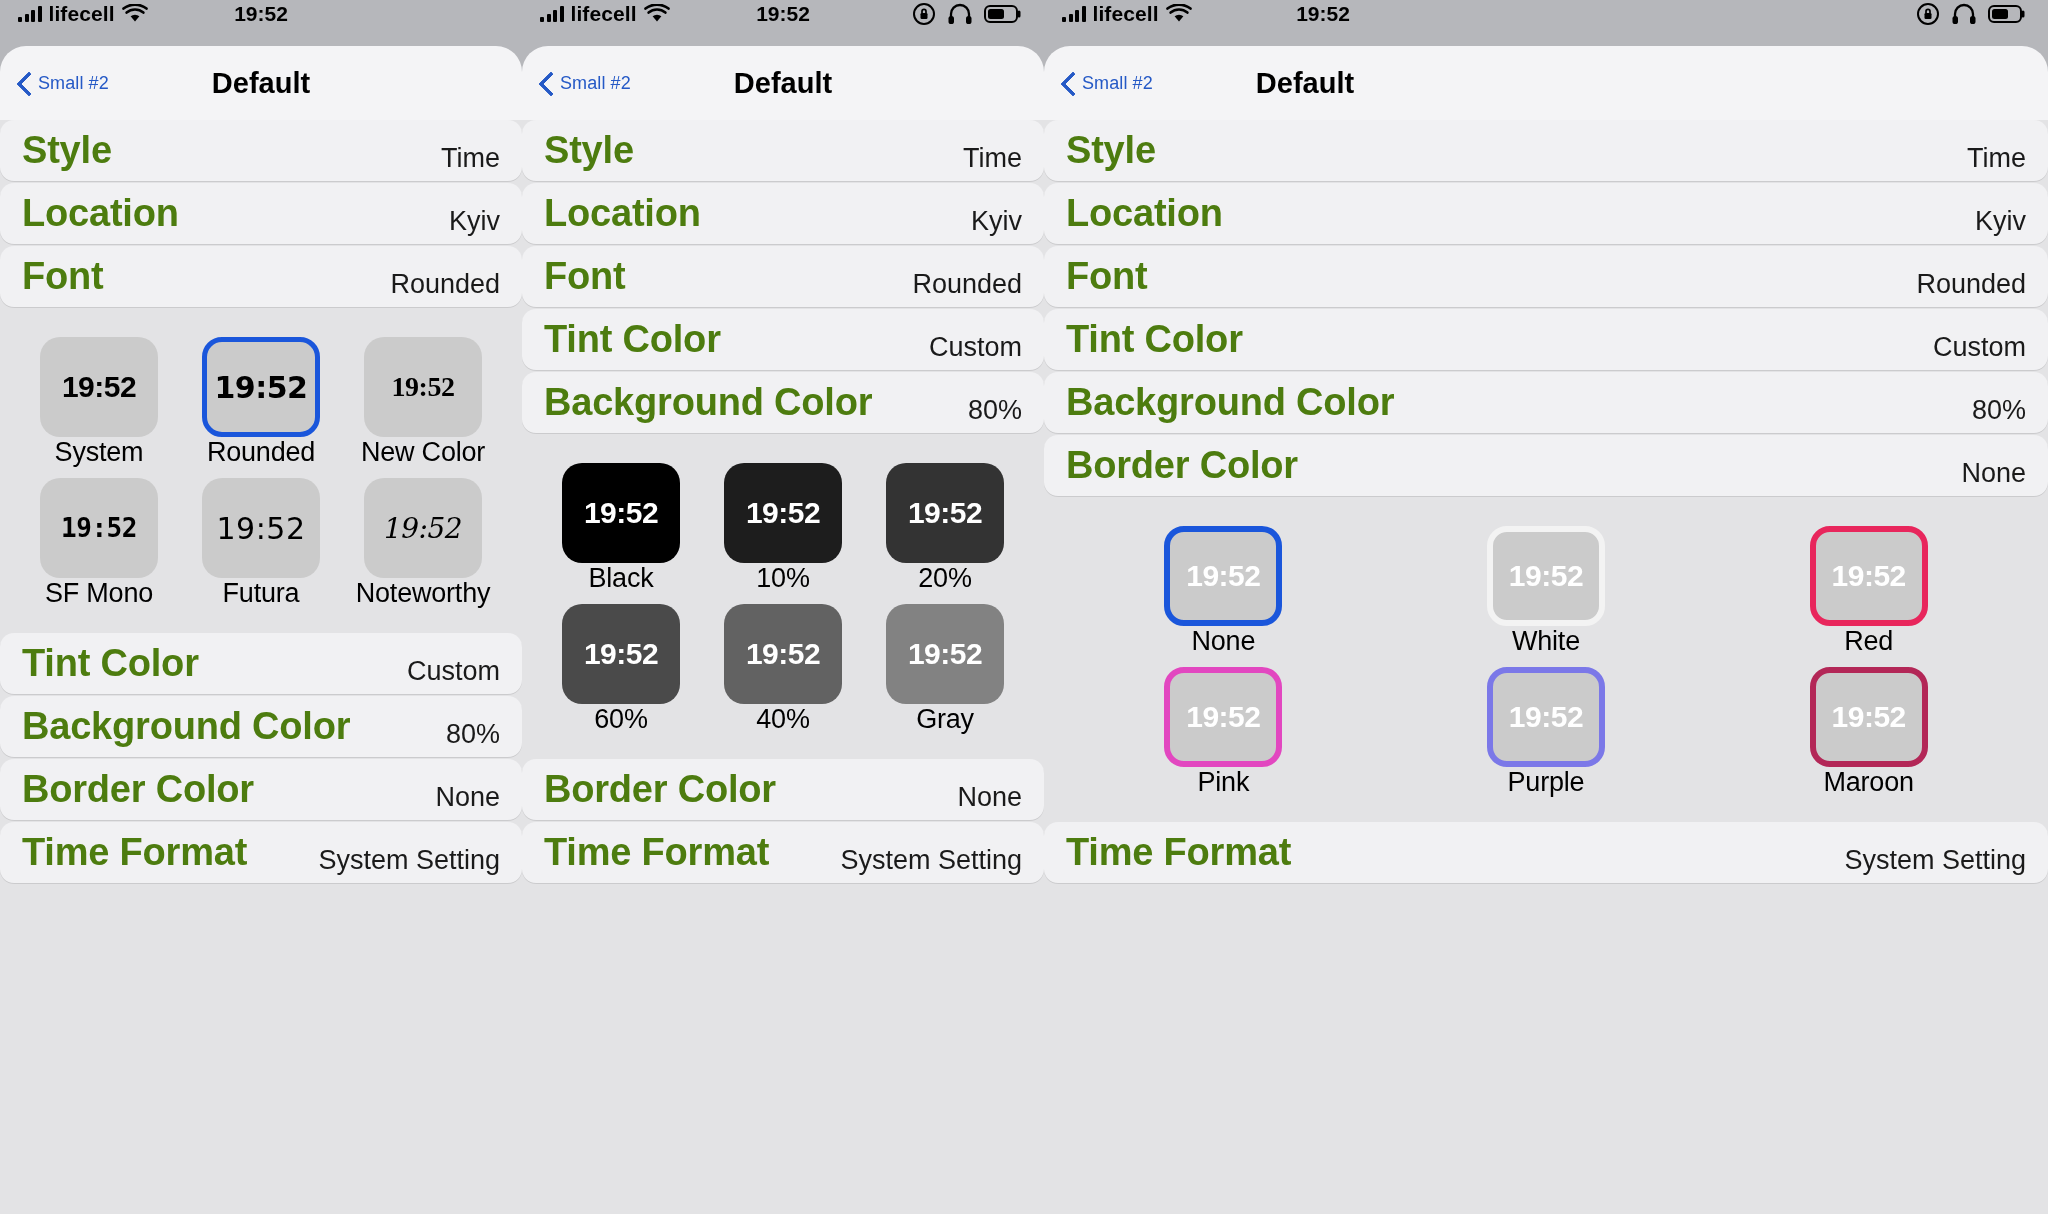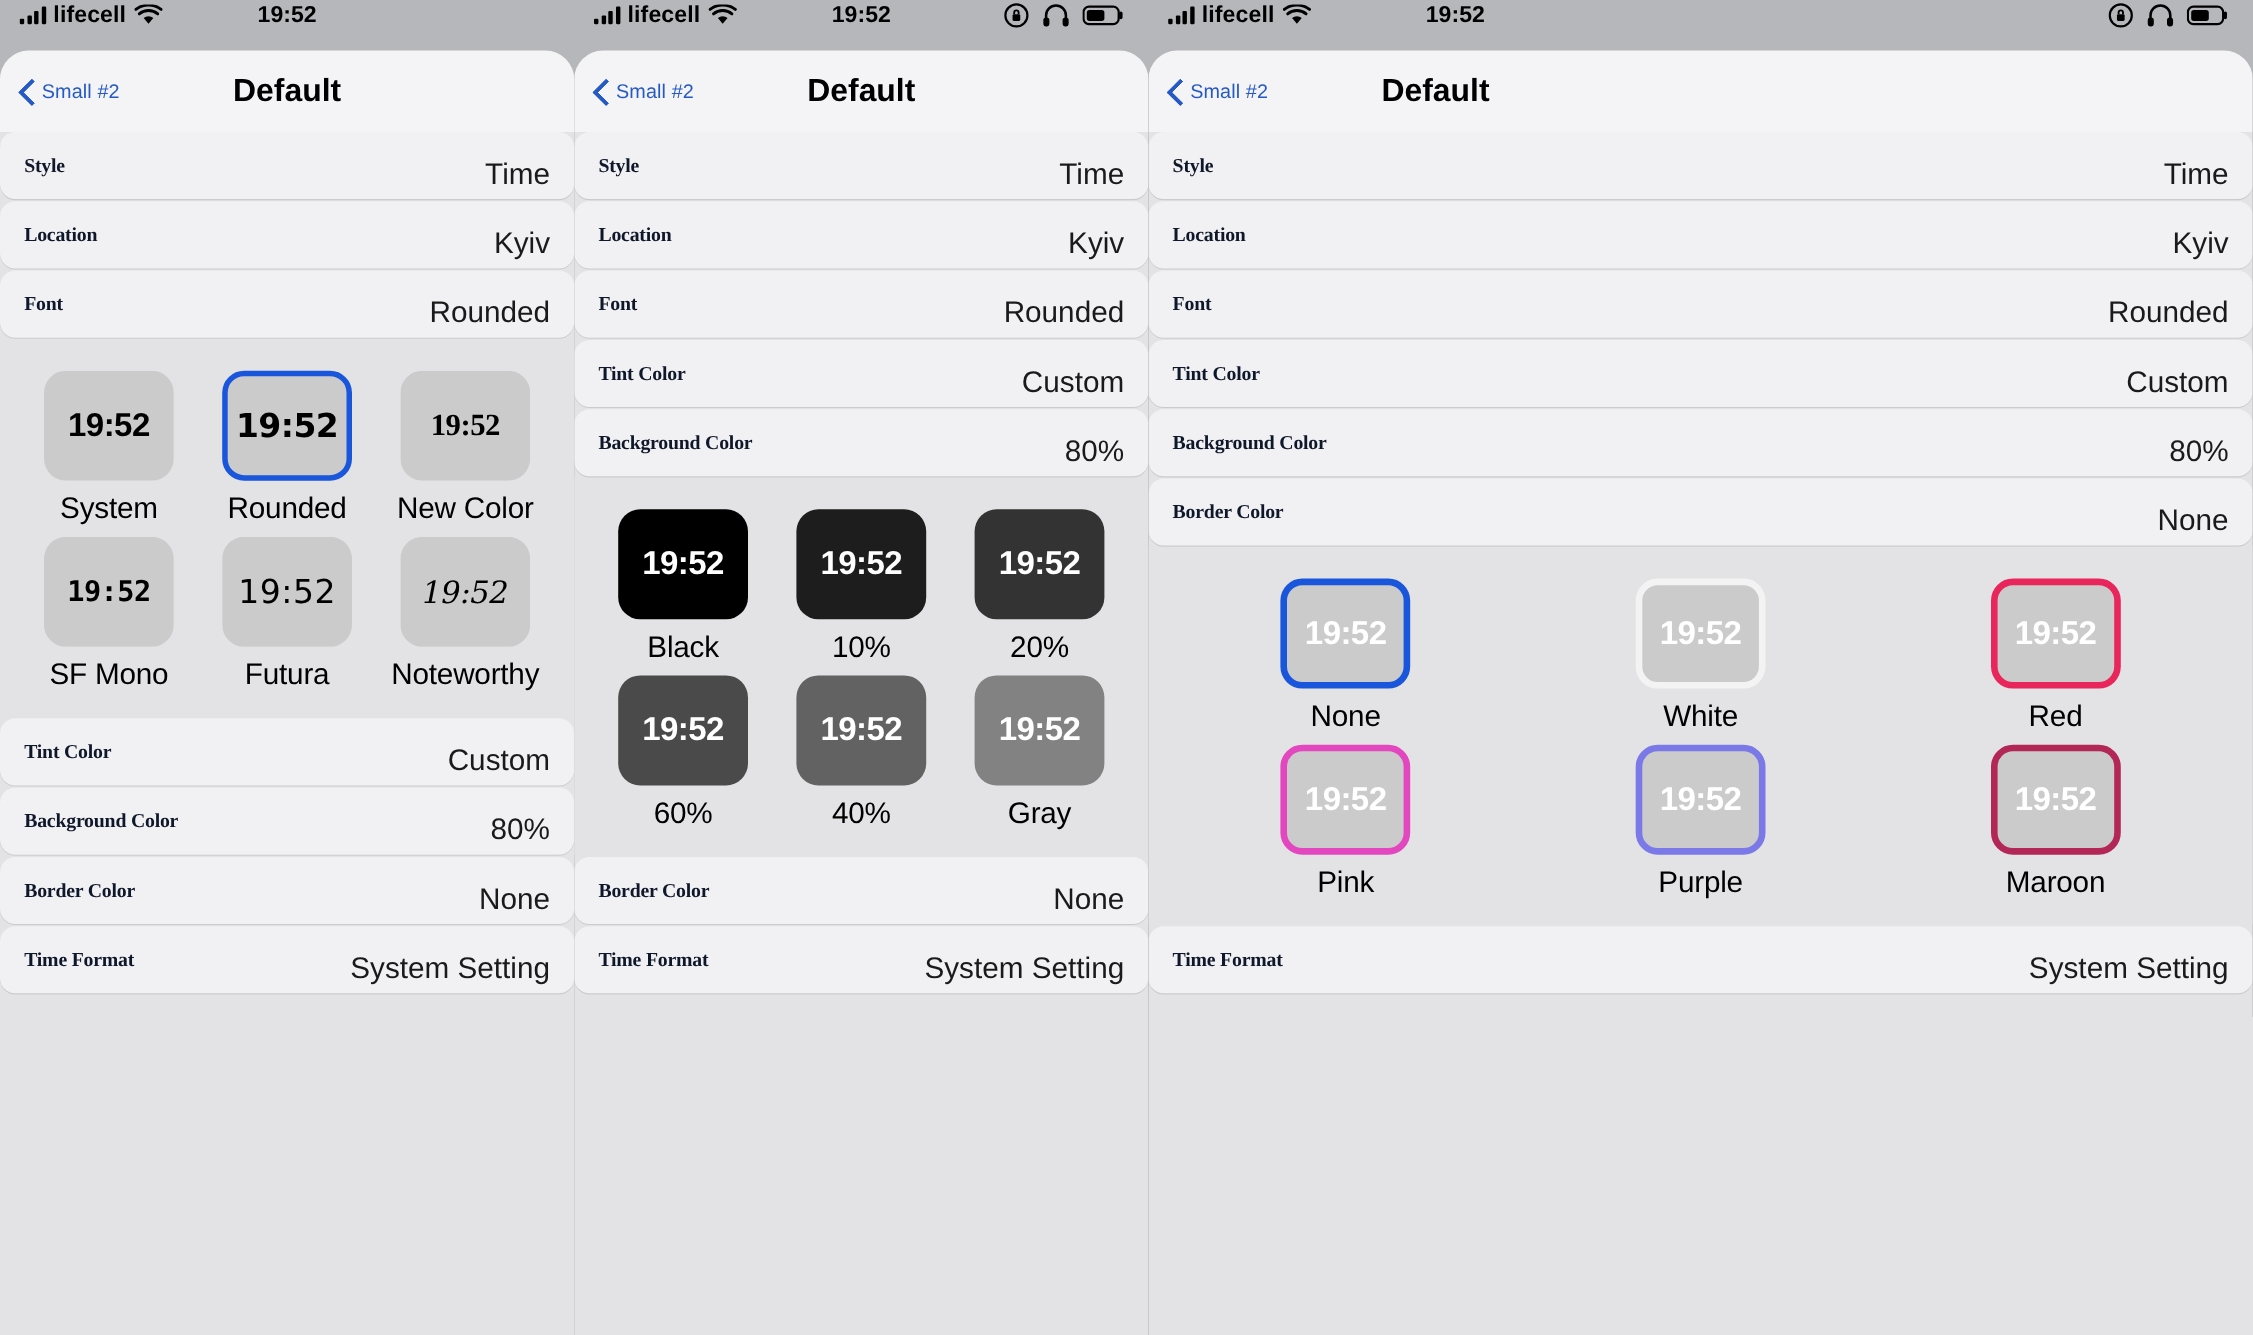--- a/index.html
+++ b/index.html
@@ -73,42 +73,42 @@
     background: #f1f1f3;
     height: 61px;
     display: flex; align-items: center; justify-content: space-between;
     padding: 0 22px 0 22px;
     border-radius: 14px;
     position: relative;
     margin-top: 2px;
     box-shadow: 0 1px 0 rgba(0,0,0,.10);
   }
   .row:first-child { margin-top: 0; }
-  .row-label { font-size: 18px; font-weight: 700; color: #0f172a; letter-spacing: -.2px; font-family: Liberation Serif, serif; }
+  .row-label { font-size: 38px; font-weight: 700; color: #4d7c0f; letter-spacing: -.2px; }
   .row-value { font-size: 27px; color: #1a1a1a; font-weight: 400; margin-top: 16px; }
 
   
   .grid {
     display: grid;
     grid-template-columns: repeat(3, 1fr);
     padding: 30px 18px 22px 18px;
     row-gap: 10px;
   }
   .cell { display: flex; flex-direction: column; align-items: center; cursor: pointer; }
   .tile {
     width: 118px; height: 100px;
     border-radius: 20px;
     display: flex; align-items: center; justify-content: center;
     background: #cbcbcb;
     border: 5px solid transparent;
   }
   .tile.sel { border-color: #1a56db; }
   .tile-time { font-size: 30px; font-weight: 700; color: #000; letter-spacing: -.5px; }
   .cell-label {
-    margin-top: 10px; font-size: 27px; color: #000; letter-spacing: -.2px;
+    margin-top: 0; font-size: 27px; color: #000; letter-spacing: -.2px;
   }
 
   
   .f-system { font-family: "Liberation Sans", sans-serif; font-weight: 700; }
   .f-rounded { font-family: "DejaVu Sans", sans-serif; font-weight: 700; }
   .f-newyork { font-family: "Liberation Serif", serif; font-weight: 700; font-size: 28px; }
   .f-mono { font-family: "DejaVu Sans Mono", monospace; font-weight: 700; font-size: 26px; }
   .f-futura { font-family: "DejaVu Sans", sans-serif; font-weight: 400; letter-spacing: .5px; }
   .f-note { font-family: "DejaVu Serif", serif; font-weight: 400; font-style: italic; font-size: 28px; }
 

